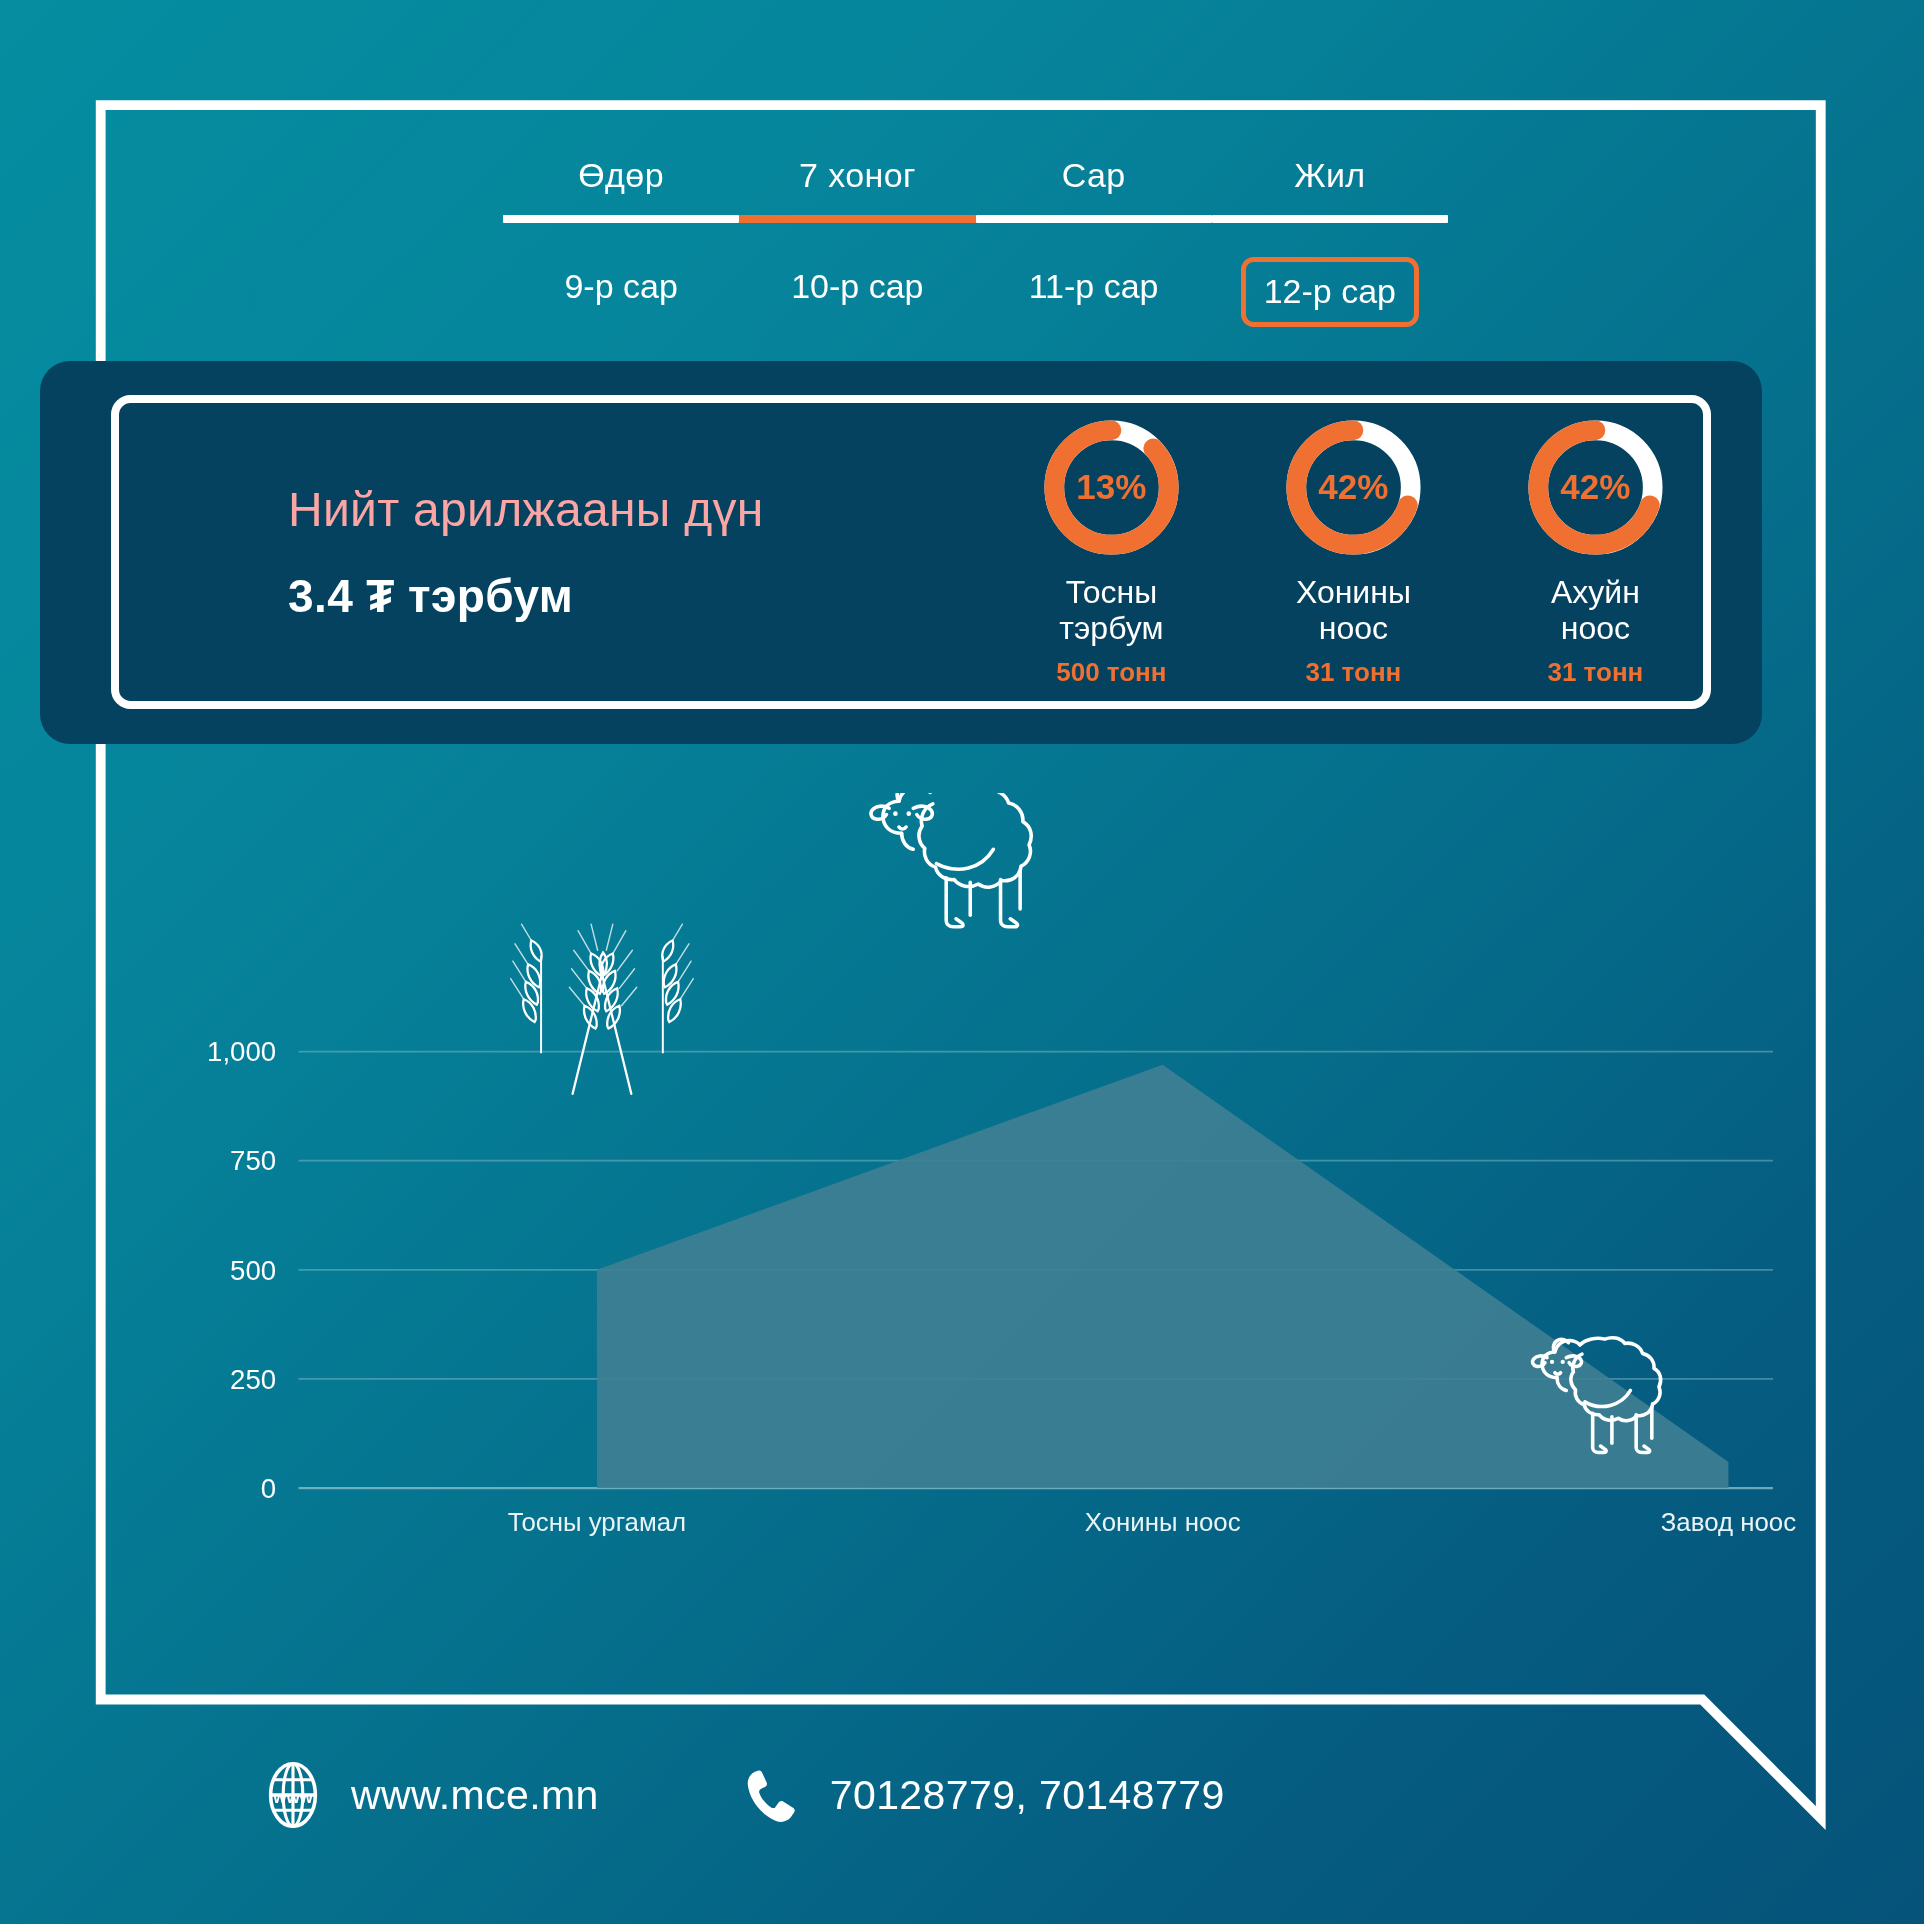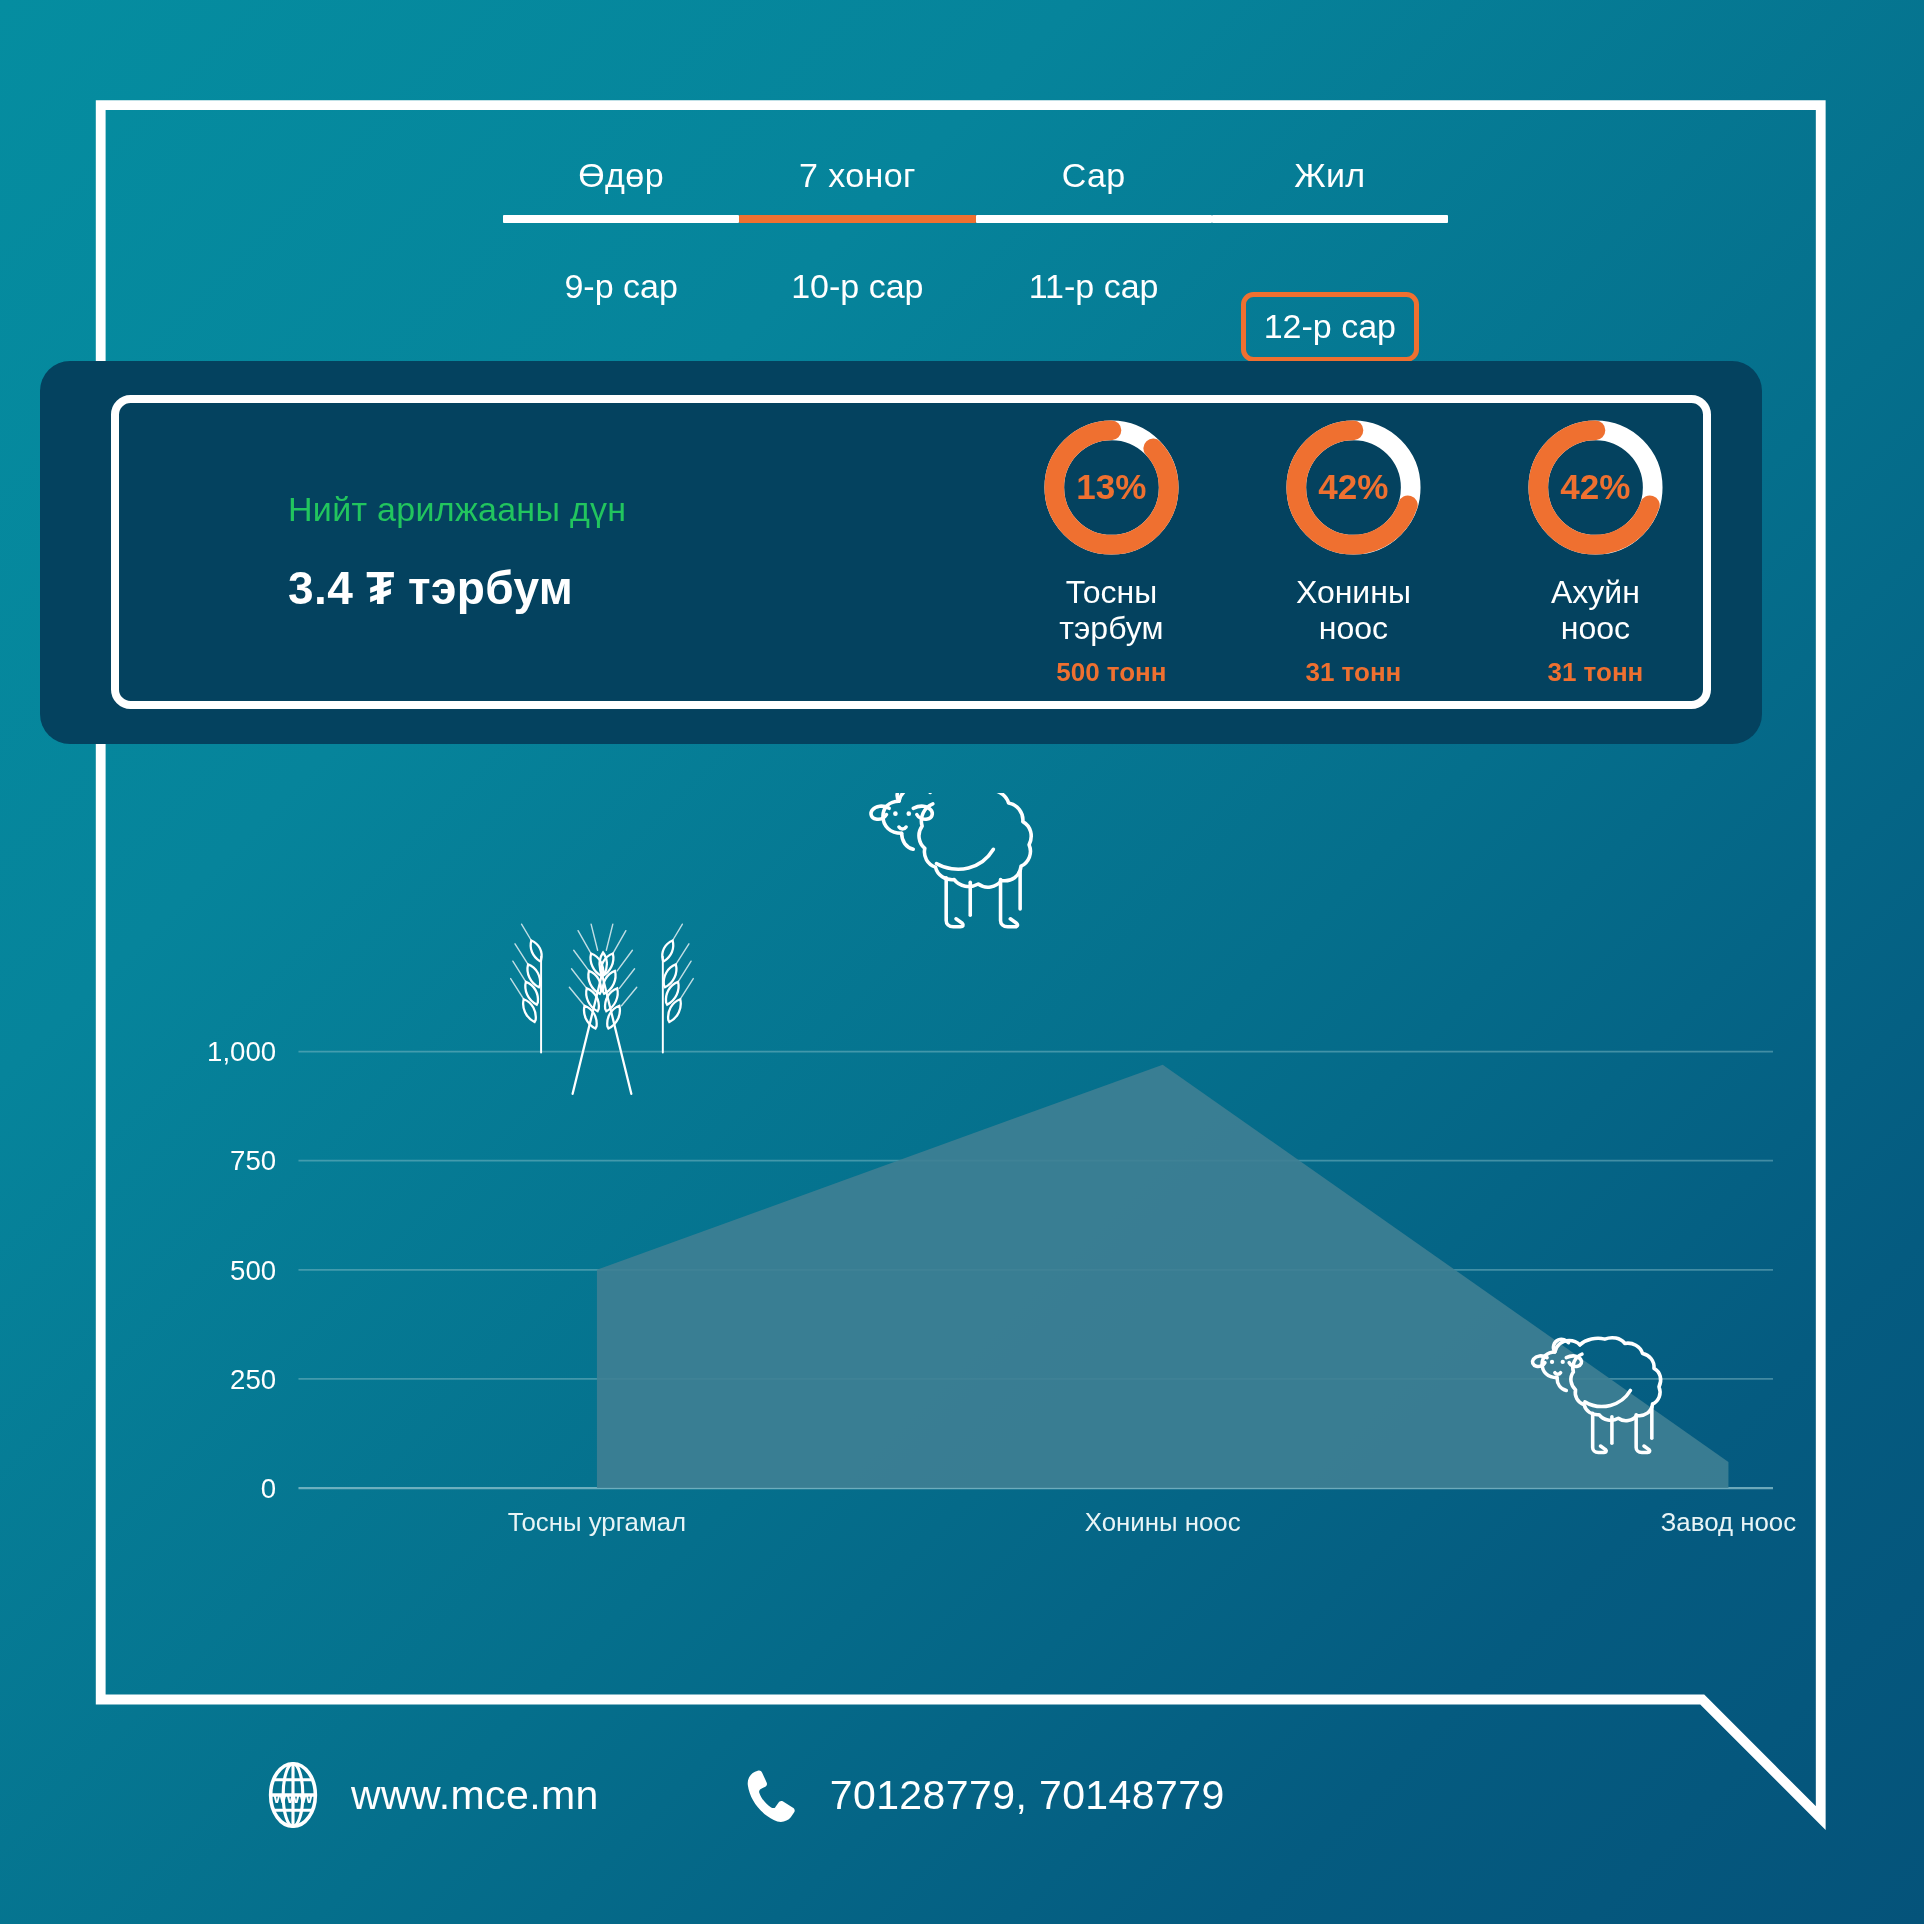--- a/index.html
+++ b/index.html
@@ -16,34 +16,34 @@
   
   .tabs-wrap { position:absolute; left:503px; top:156px; width:945px; }
   .tabs-row { display:flex; }
   .tab { flex:1; text-align:center; color:#ffffff; font-size:34px; font-weight:400; letter-spacing:0.4px; }
   .tab-underlines { display:flex; margin-top:19.6px; }
   .tab-ul { flex:1; height:8px; background:#ffffff; border-radius:0.9px; }
   .tab-ul.active { background:#ef7030; }
   .months-row { display:flex; margin-top:34px; }
   .month { flex:1; display:flex; justify-content:center; }
   .month-txt { color:#ffffff; font-size:34px; padding:10.7px 18px; border-radius:12.5px; white-space:nowrap; }
-  .month.selected .month-txt { border:5.3px solid #ef7030;margin-top:35px; }
+  .month.selected .month-txt { border:5.3px solid #ef7030; }
 
   
   .card-outer {
     position:absolute; left:40px; top:361px; width:1722px; height:383px;
     background:#04425f; border-radius:30px;
   }
   .card-inner {
     position:absolute; left:71px; top:34px; width:1600px; height:314px;
     border:8px solid #ffffff; border-radius:19.6px;
     display:flex; align-items:center;
   }
   .card-left { width:873px; padding-left:169px; }
-  .card-title { color:#22c55e; font-size:34px; font-weight:400; letter-spacing:0.3px; }
+  .card-title { color:#fca5a5; font-size:48px; font-weight:400; letter-spacing:0.3px; }
   .card-amount { color:#ffffff; font-size:46px; font-weight:bold; margin-top:32px; letter-spacing:0.4px; }
 
   .donuts { display:flex; gap:46px; align-items:flex-start; margin-left:21.4px; }
   .donut-item { width:196px; text-align:center; }
   .donut-ring { position:relative; width:143px; height:143px; margin:0 auto; }
   .donut-ring svg { display:block; }
   .donut-pct {
     position:absolute; left:0; top:0; width:143px; height:143px;
     display:flex; align-items:center; justify-content:center;
     color:#ef7030; font-size:35px; font-weight:bold;

